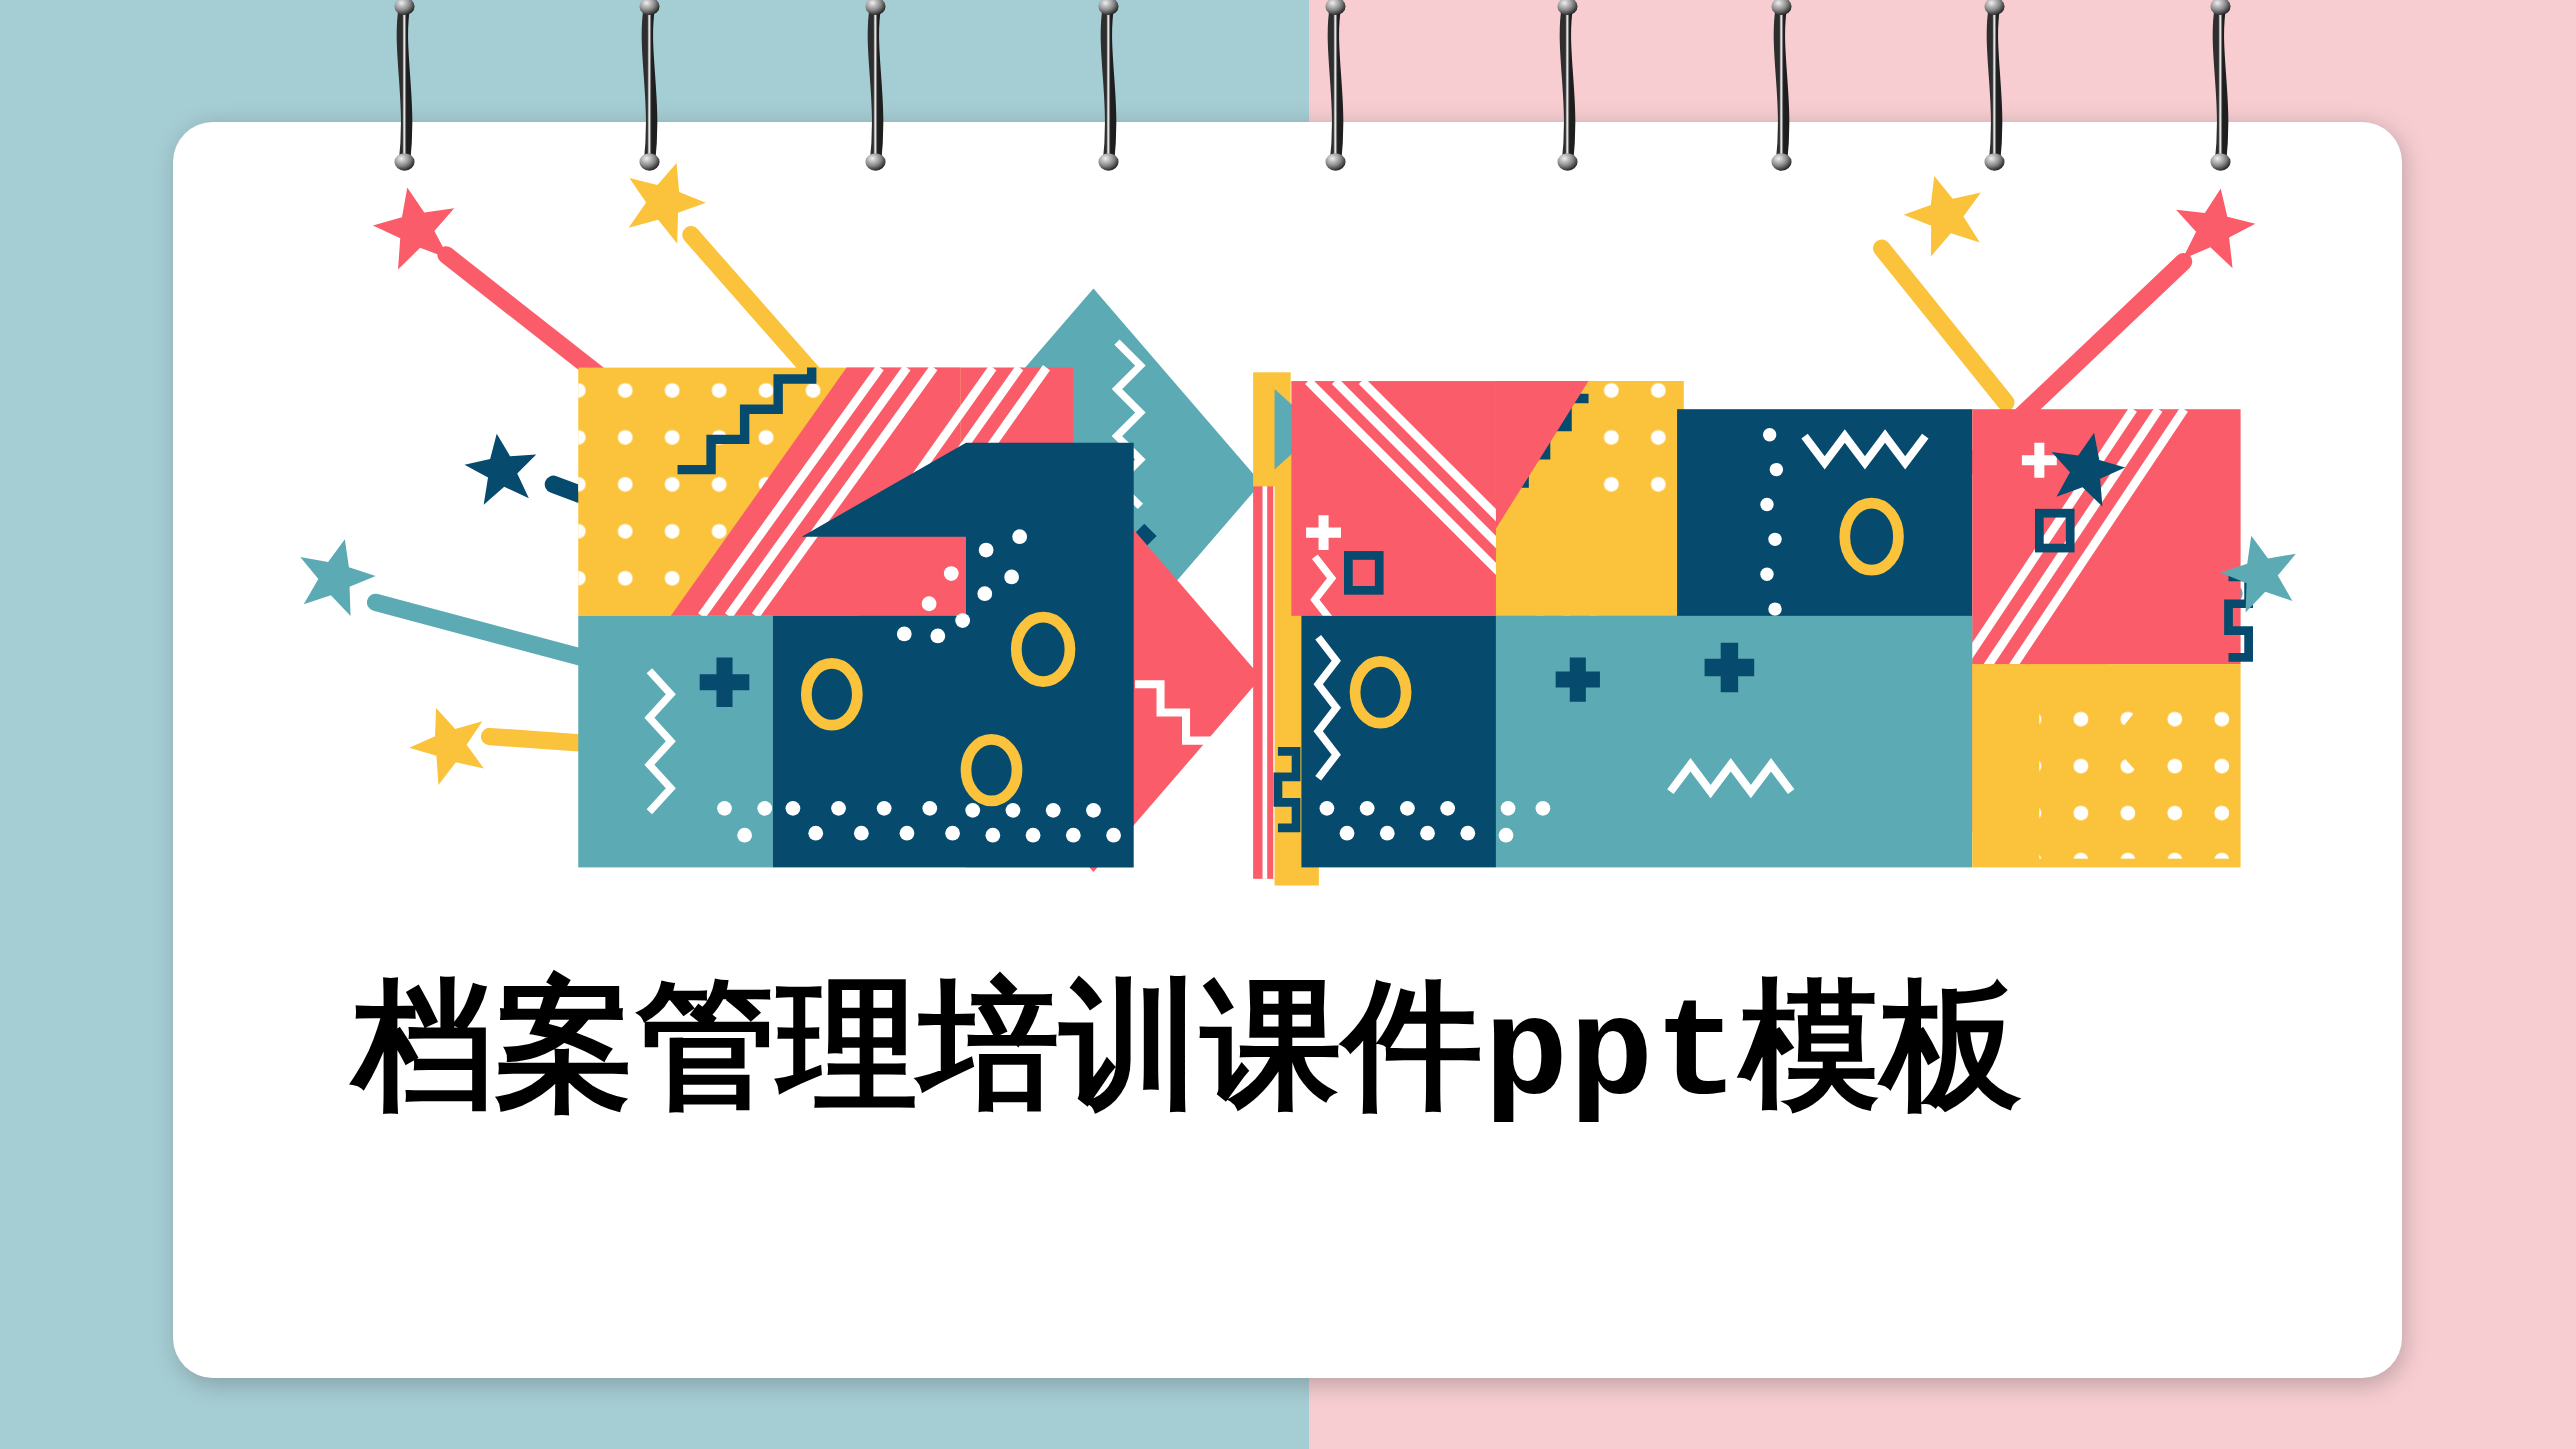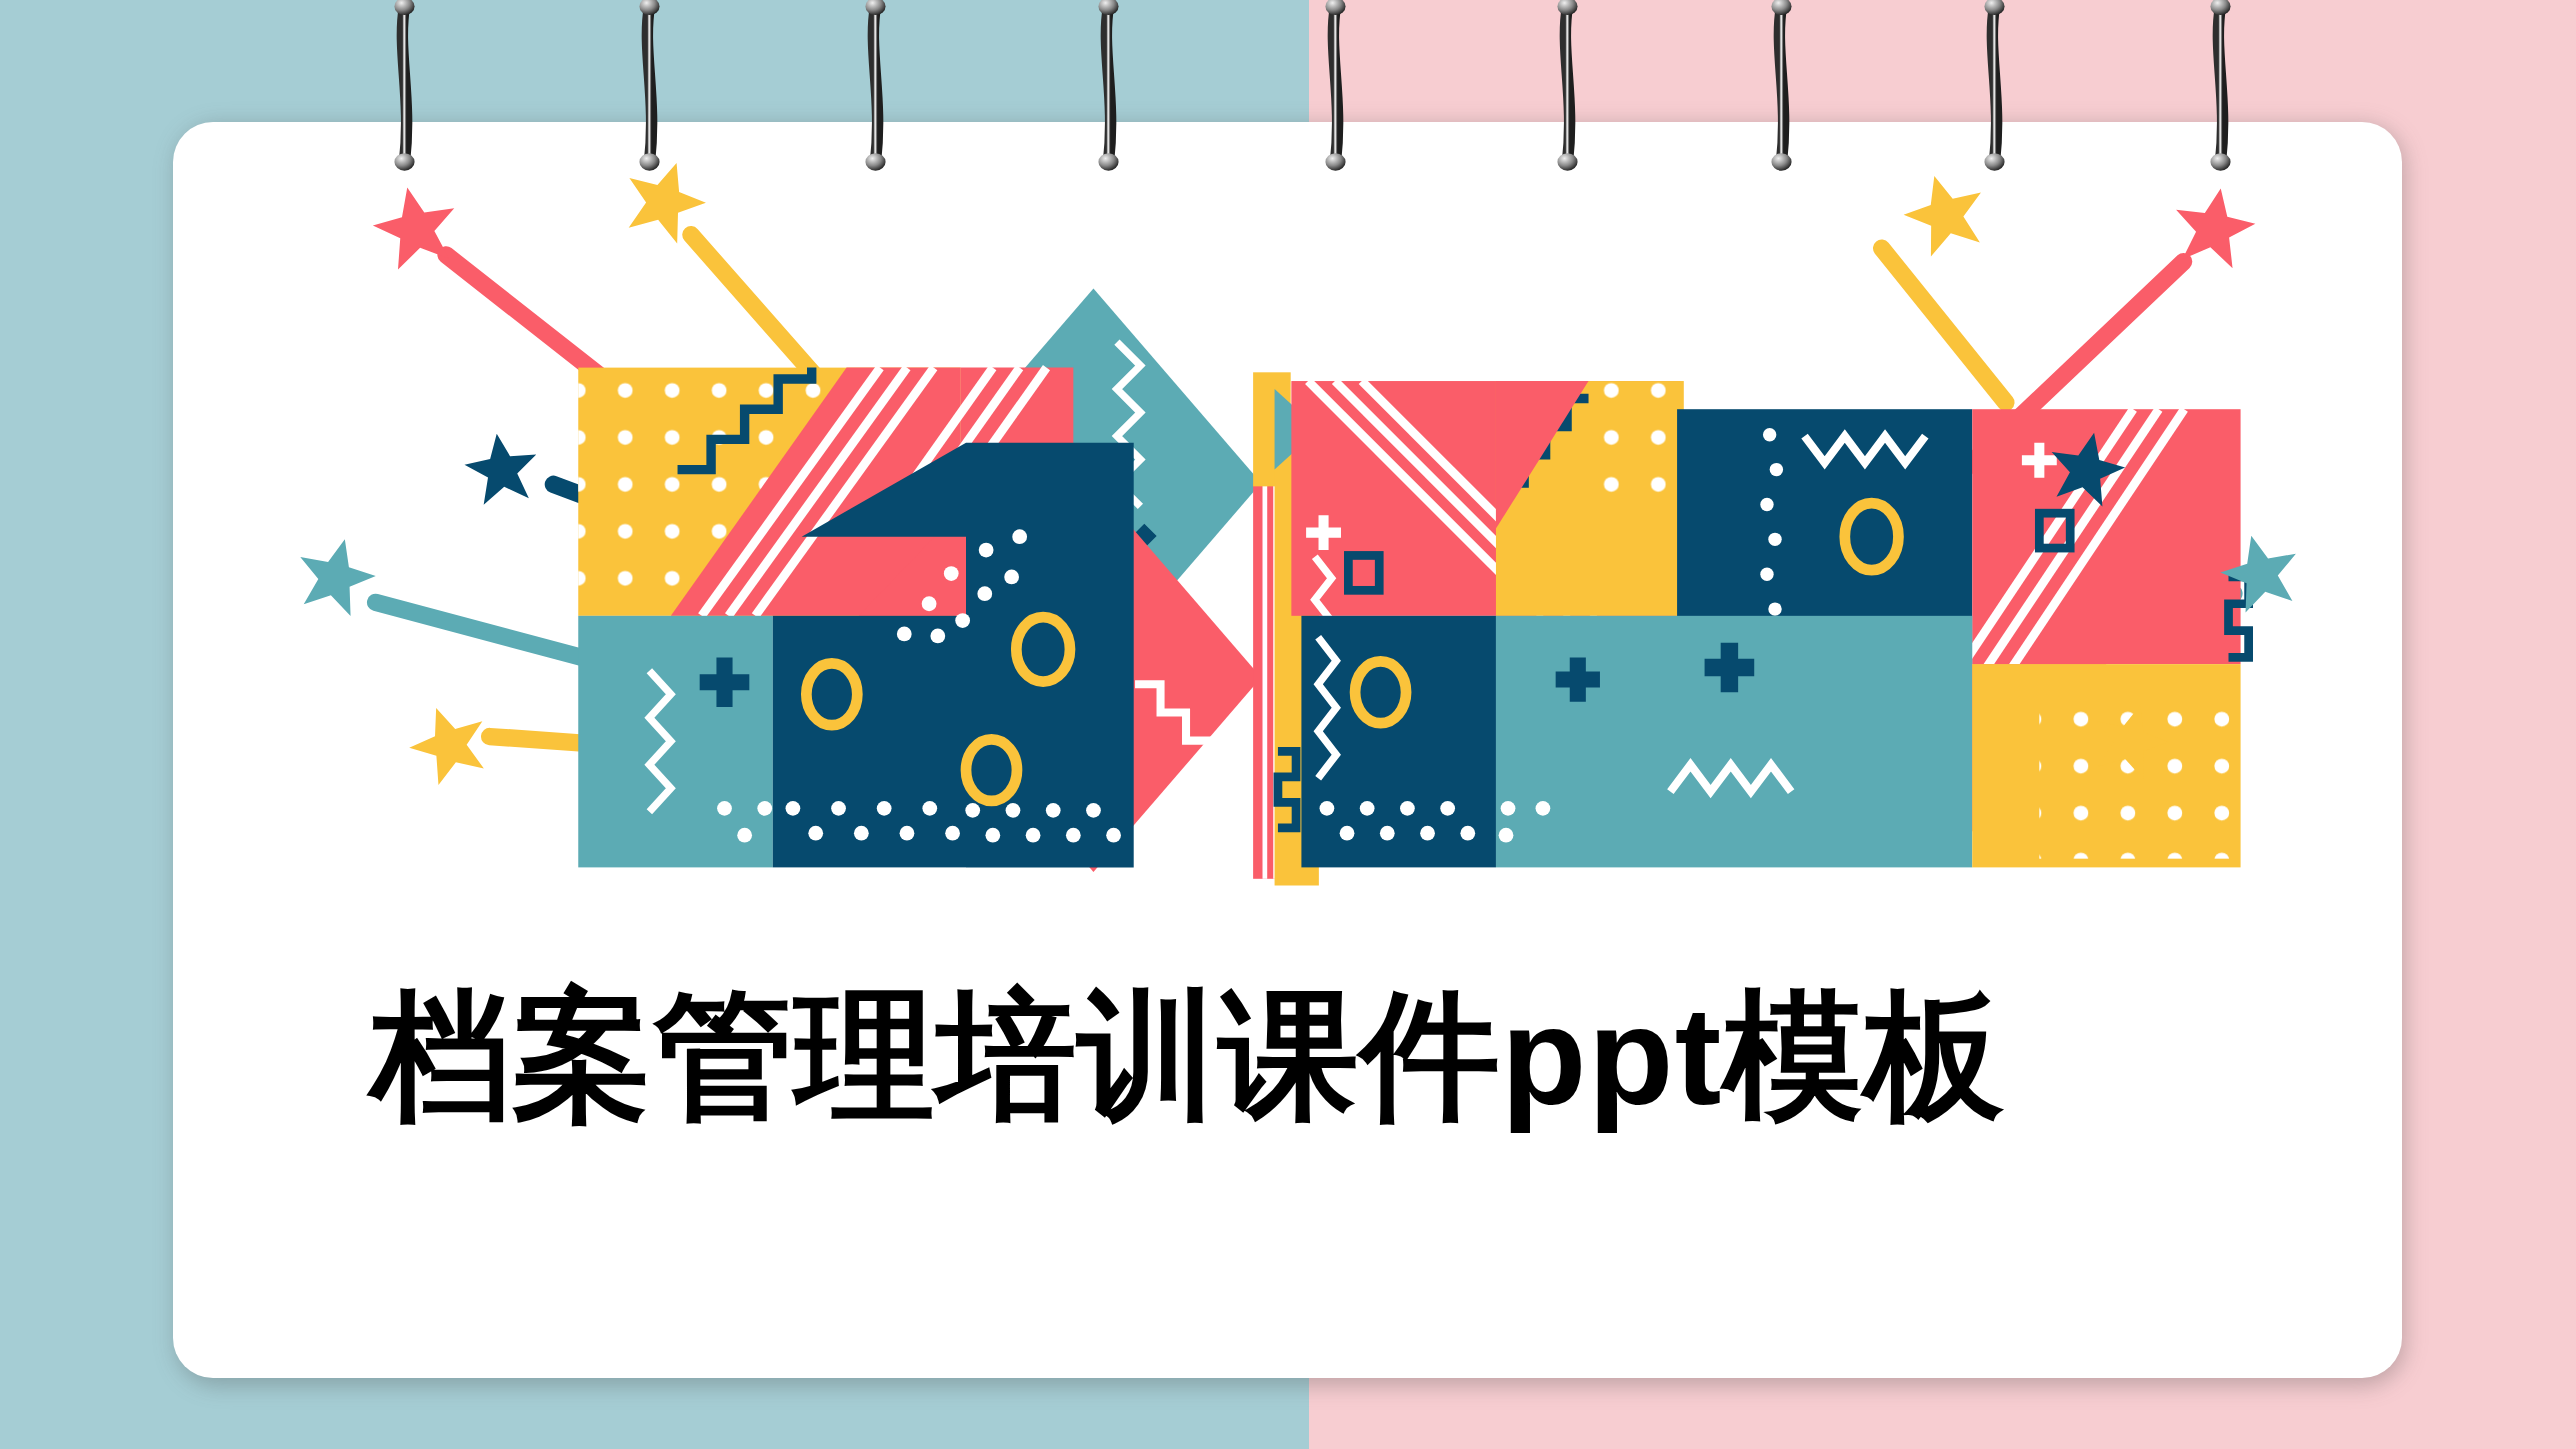--- a/index.html
+++ b/index.html
@@ -9,21 +9,21 @@
   .bg-right{position:absolute;left:1309px;top:0;width:1267px;height:1449px;background:#f7cdd1;}
   .pad-shadow{position:absolute;left:176px;top:125px;width:2229px;height:1261px;border-radius:42px;
     background:rgba(70,70,70,0.30);filter:blur(10.7px);}
   .pad{position:absolute;left:173px;top:122px;width:2229px;height:1256px;border-radius:40px;
     background:#ffffff;overflow:hidden;}
   .pad-inner{position:absolute;inset:0;}
   .ring{position:absolute;top:-2.7px;width:23px;height:174px;}
   svg{display:block;overflow:visible;}
   #art{position:absolute;left:0;top:0;width:2576px;height:1449px;pointer-events:none;}
   .title{position:absolute;left:173px;top:986px;width:2030px;text-align:center;
-    font-family:Liberation Sans, sans-serif;font-weight:bold;font-size:140px;
+    font-family:Liberation Mono, monospace;font-weight:bold;font-size:140px;
     letter-spacing:1.3px;color:#000;line-height:1;white-space:nowrap;}
 </style>
 </head>
 <body>
 
 <div id="stage">
 
   <div class="bg-left"></div>
   <div class="bg-right"></div>
 

